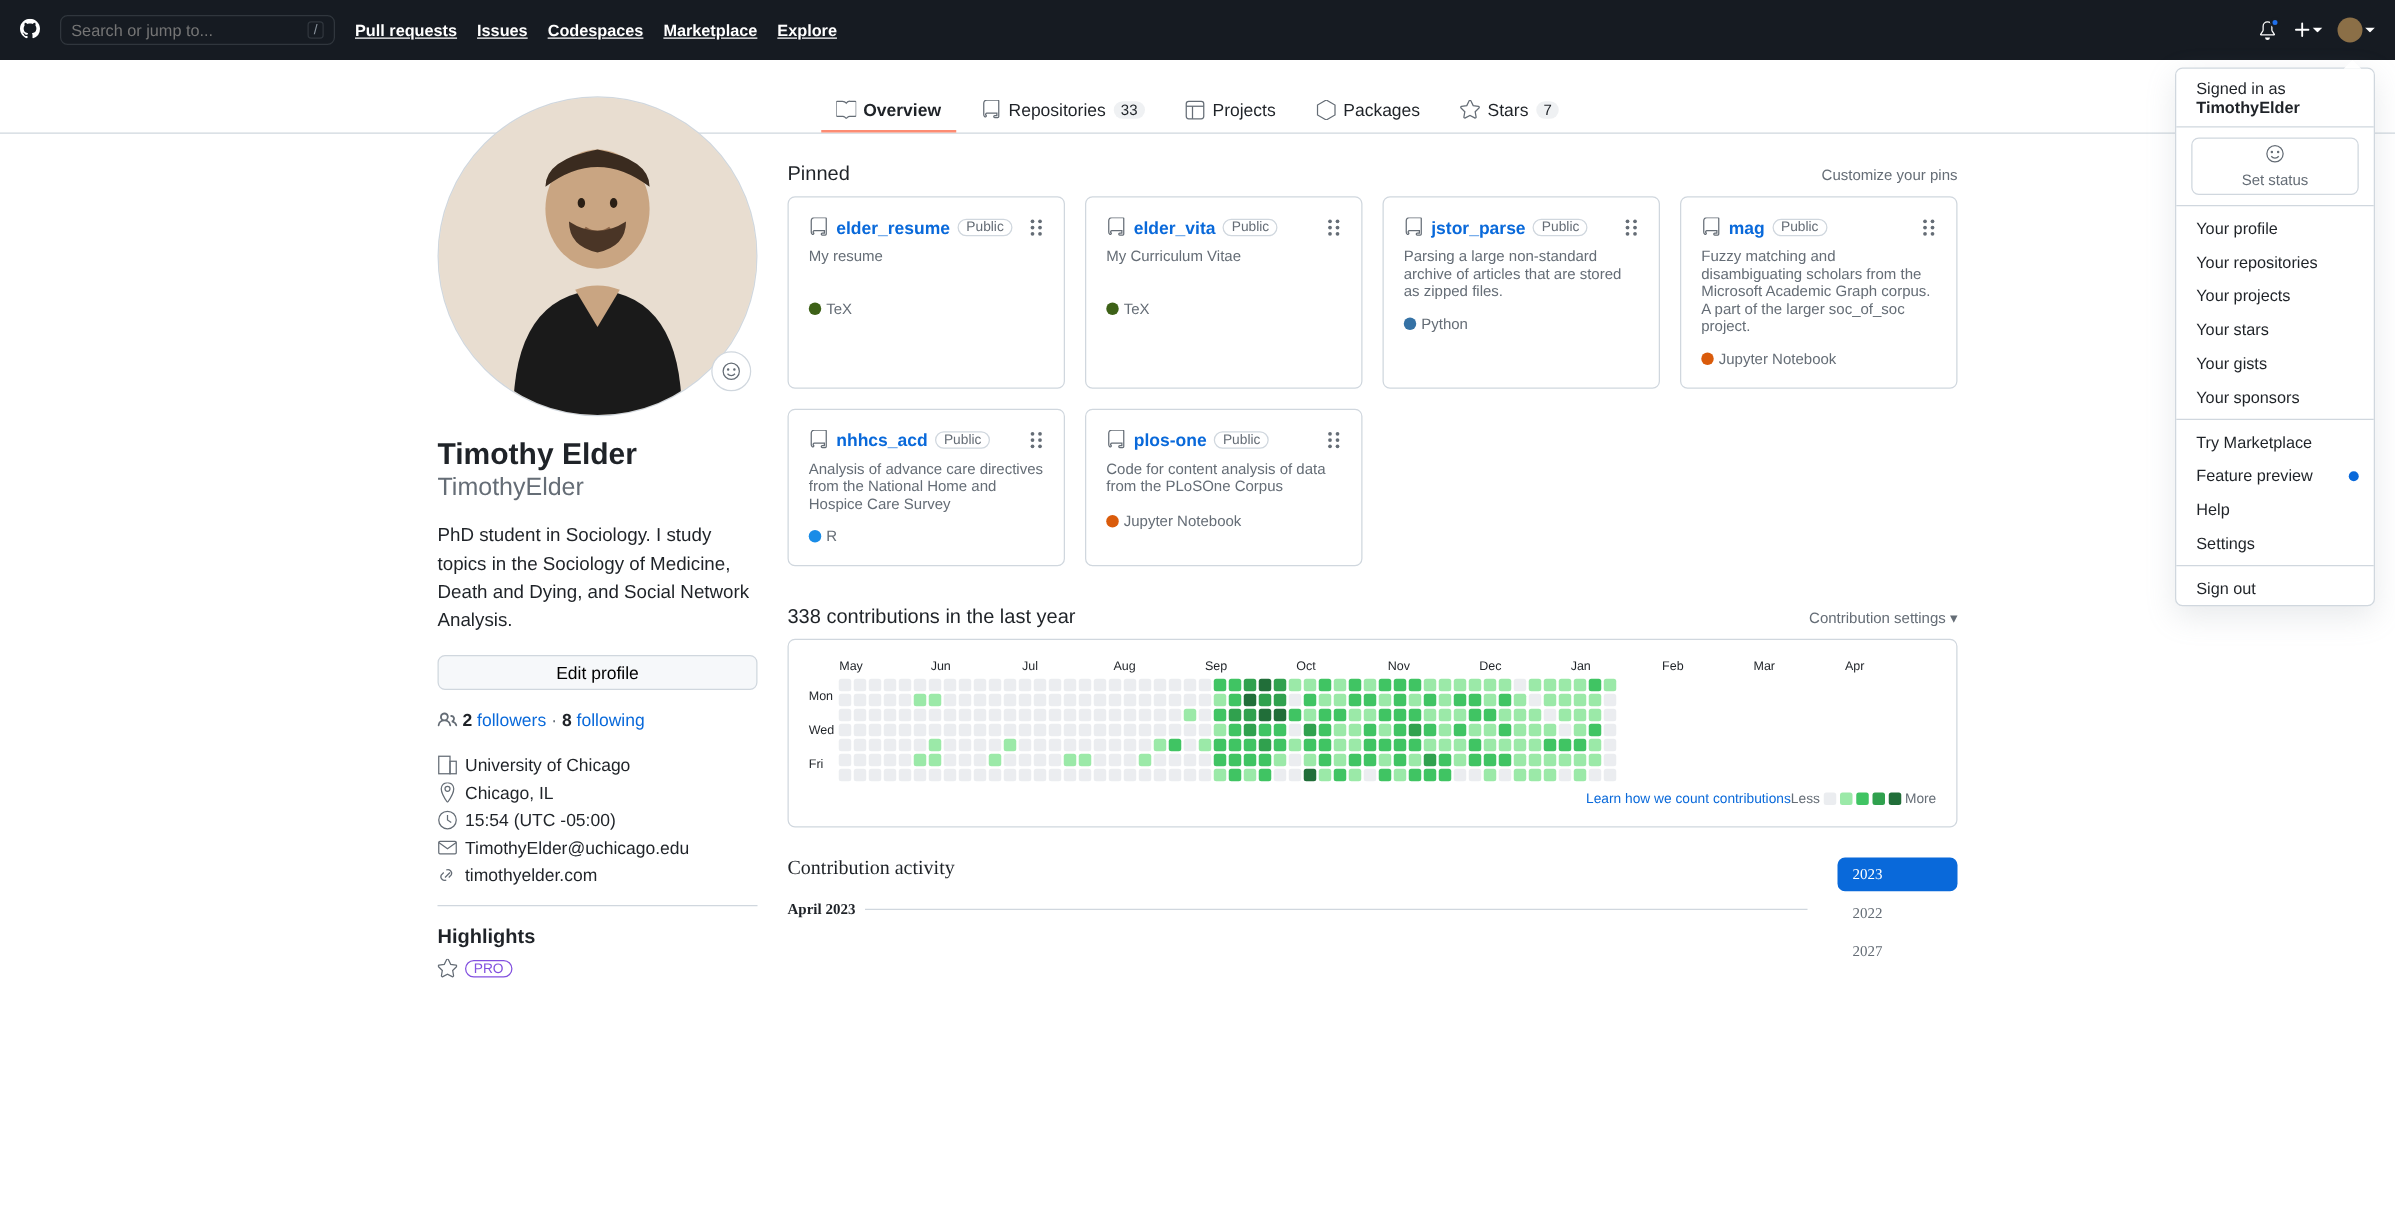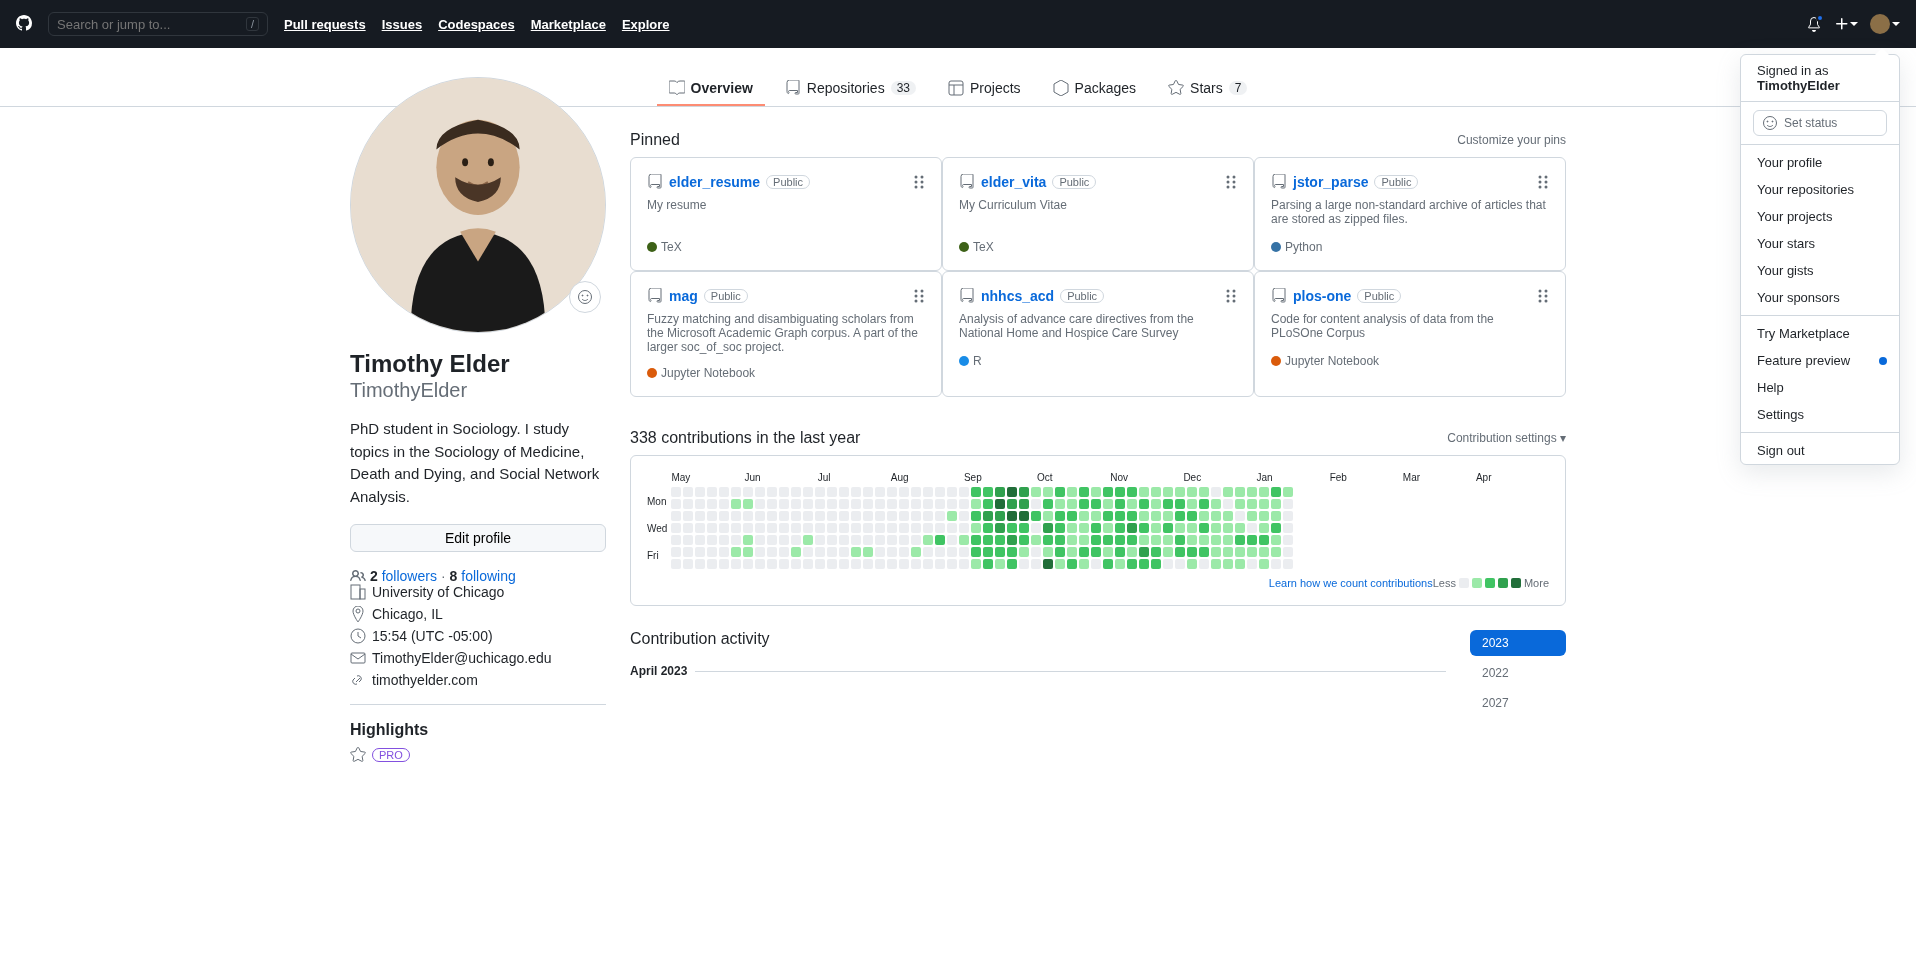--- a/index.html
+++ b/index.html
@@ -89,20 +89,21 @@
       margin: 8px 12px;
       border: 1px solid #d0d7de;
       border-radius: 6px;
       padding: 4px 8px;
       display: flex;
       align-items: center;
       gap: 6px;
       cursor: pointer;
       color: #656d76;
       font-size: 12px;
+      flex-direction: column;
     }
     .dropdown-item {
       display: block;
       padding: 6px 16px;
       color: #1f2328;
       cursor: pointer;
       position: relative;
     }
     .dropdown-divider { border-top: 1px solid #d0d7de; margin: 4px 0; }
     .feature-dot {
@@ -188,21 +189,21 @@
       padding: 5px 16px;
       background: #f6f8fa;
       border: 1px solid #d0d7de;
       border-radius: 6px;
       font-size: 14px;
       font-weight: 500;
       cursor: pointer;
     }
     .follow-row { display: flex; gap: 4px; margin-top: 16px; font-size: 14px; color: #656d76; align-items: center; }
     .follow-row b { color: #1f2328; }
-    .profile-details { margin-top: 0; }
+    .profile-details { margin-top: 20px; }
     .detail-row { display: flex; align-items: center; gap: 6px; margin-bottom: 6px; font-size: 14px; color: #1f2328; }
     .detail-row svg { fill: #656d76; }
     .highlights-section { border-top: 1px solid #d0d7de; margin-top: 16px; padding-top: 16px; }
     .highlights-title { font-size: 16px; font-weight: 600; margin-bottom: 8px; }
     .pro-badge {
       border: 1px solid #8250df;
       color: #8250df;
       border-radius: 10px;
       padding: 0 6px;
       font-size: 11px;
@@ -213,21 +214,22 @@
     .pinned-header {
       display: flex;
       justify-content: space-between;
       align-items: center;
       margin-bottom: 8px;
     }
     .pinned-header h2 { font-size: 16px; font-weight: 400; }
     .customize-link { font-size: 12px; color: #656d76; cursor: pointer; }
     .pinned-grid {
       display: grid;
-      grid-template-columns: 1fr 1fr 1fr;
+      grid-template-columns: 1fr 1fr 1fr 1fr;
+      gap: 16px;
     }
     .pinned-card {
       border: 1px solid #d0d7de;
       border-radius: 6px;
       padding: 16px;
       position: relative;
     }
     .pinned-card-header { display: flex; align-items: center; gap: 6px; margin-bottom: 8px; }
     .pinned-card-header a { font-weight: 600; font-size: 14px; }
     .public-label {
@@ -277,21 +279,21 @@
       align-items: center;
       margin-top: 8px;
       font-size: 11px;
       color: #656d76;
       margin-left: 36px;
     }
     .legend { display: flex; align-items: center; gap: 3px; }
     .legend .contrib-cell { width: 10px; height: 10px; }
     
     
-    .activity-section { margin-top: 24px; display: flex; gap: 24px; }
+    .activity-section { margin-top: 24px; display: flex; gap: 24px; font-family: Liberation Serif, serif; }
     .activity-main { flex: 1; }
     .activity-title { font-size: 16px; font-weight: 400; margin-bottom: 16px; }
     .activity-month {
       font-size: 12px;
       color: #1f2328;
       font-weight: 600;
       display: flex;
       align-items: center;
       gap: 8px;
     }

